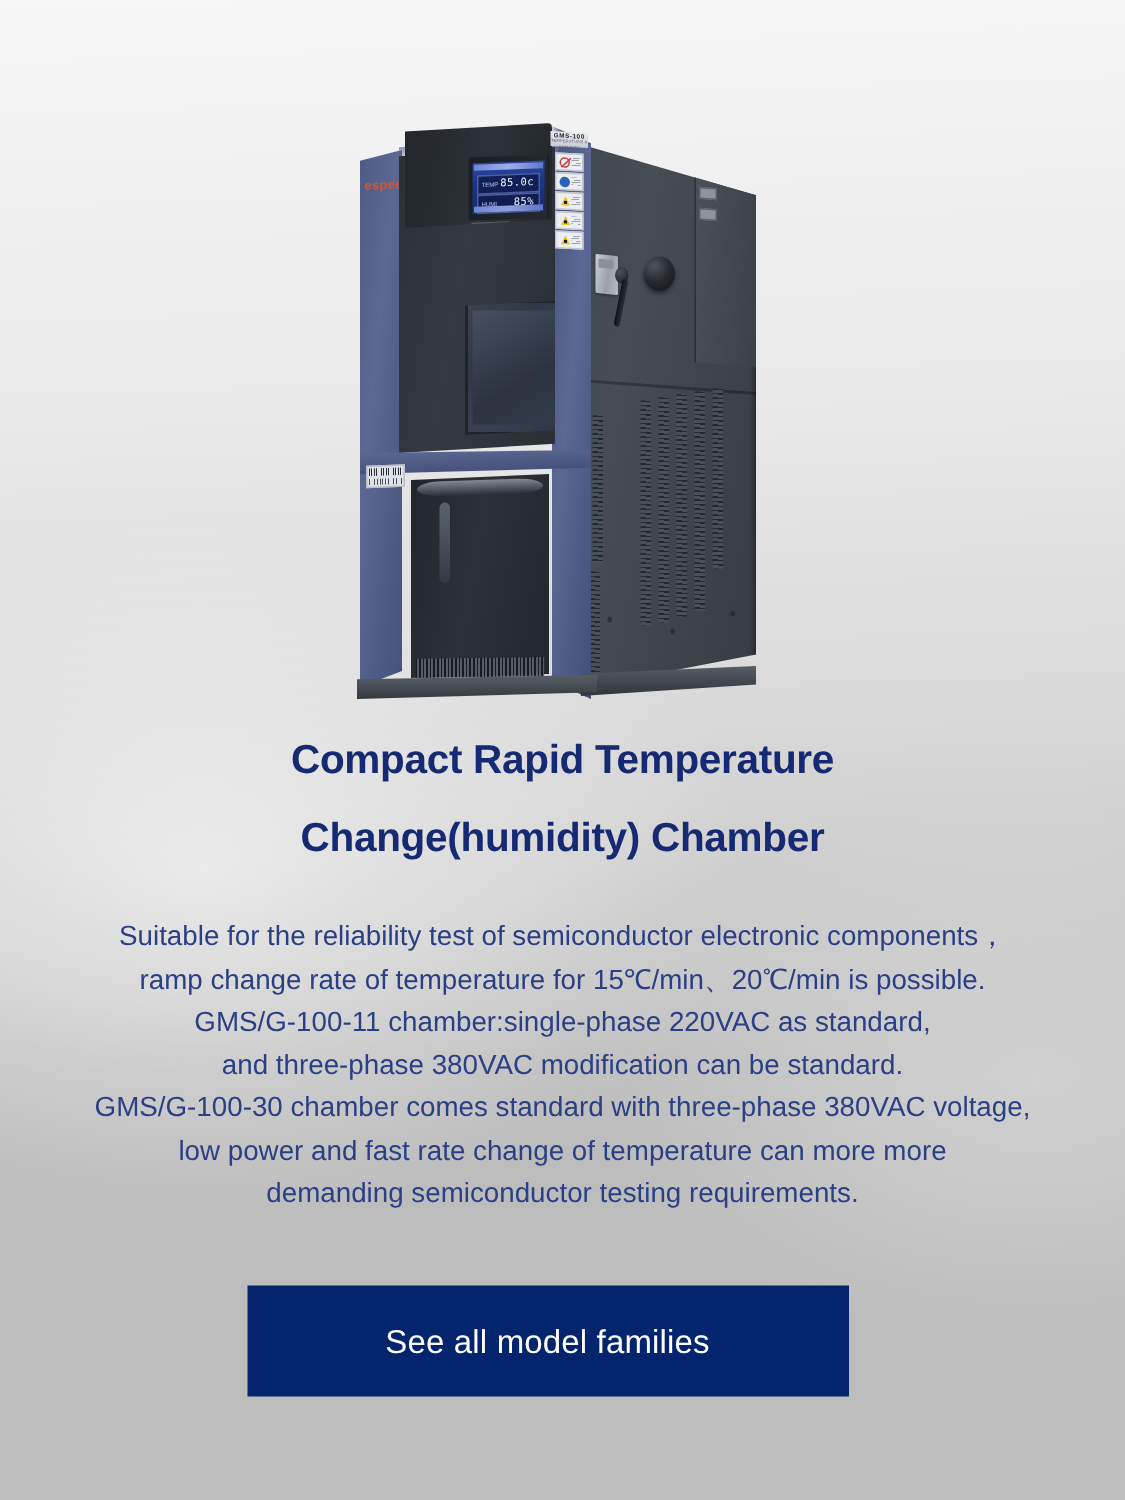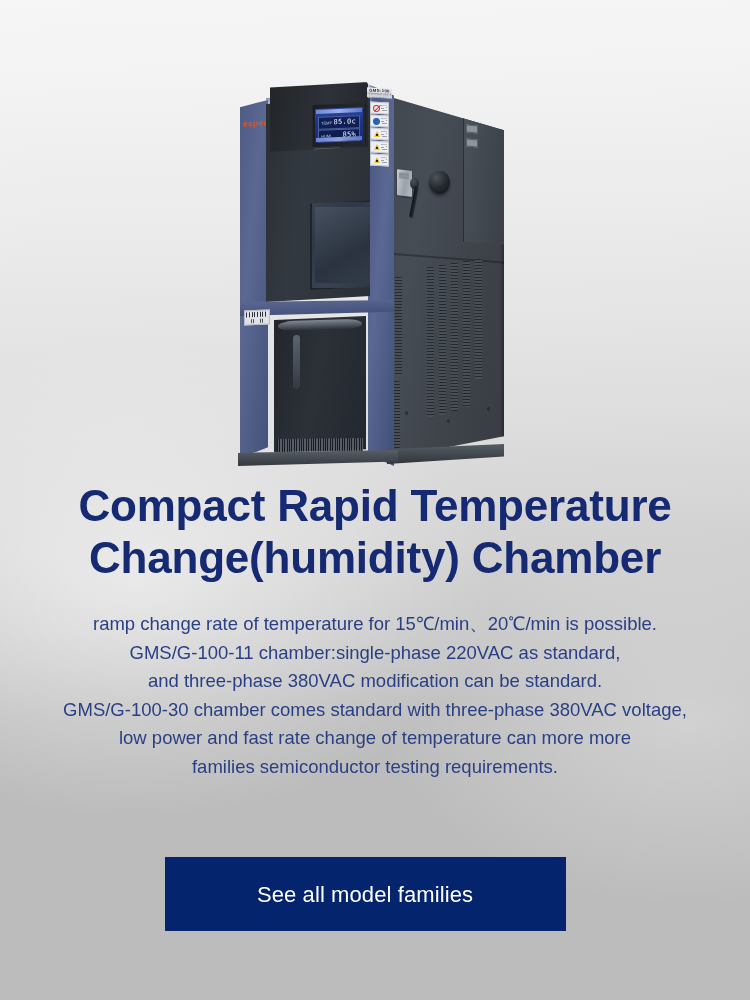--- a/index.html
+++ b/index.html
@@ -162,21 +162,21 @@
   .base-r{
     position:absolute;left:151px;top:374px;width:117px;height:20px;
     background:linear-gradient(180deg,#575d65,#30353b);
     clip-path:polygon(0% 26%,100% 0%,100% 62%,0% 100%);
   }
 
   
   .copy{position:absolute;left:0;top:480px;width:750px;}
   .title{
     margin:0;text-align:center;color:#152a72;font-weight:700;
-    font-size:44px;line-height:52px;letter-spacing:-.2px;
+    font-size:27px;line-height:52px;letter-spacing:-.2px;
   }
   .desc{
     margin:26px auto 0;width:706px;text-align:center;color:#2a3f84;
     font-size:18.5px;line-height:28.5px;font-weight:400;
   }
   .desc span{display:block;}
   .cta-wrap{position:absolute;left:0;top:857px;width:730px;text-align:center;}
   .cta{
     display:inline-block;width:401px;height:74px;line-height:74px;
     background:#04246e;color:#ffffff;font-size:22px;font-weight:400;
@@ -297,26 +297,27 @@
       <div class="base"></div>
     </div>
   </div>
 
   <div class="copy">
     <h1 class="title">
       <span>Compact Rapid Temperature</span><br>
       <span>Change(humidity) Chamber</span>
     </h1>
     <p class="desc">
+      <span>Suitable for the reliability test of semiconductor electronic components，</span>
       <span>ramp change rate of temperature for 15℃/min、20℃/min is possible.</span>
       <span>GMS/G-100-11 chamber:single-phase 220VAC as standard,</span>
       <span>and three-phase 380VAC modification can be standard.</span>
       <span>GMS/G-100-30 chamber comes standard with three-phase 380VAC voltage,</span>
       <span>low power and fast rate change of temperature can more more</span>
-      <span>families semiconductor testing requirements.</span>
+      <span>demanding semiconductor testing requirements.</span>
     </p>
   </div>
 
   <div class="cta-wrap">
     <button class="cta">See all model families</button>
   </div>
 
 </div>
 
 </body></html>

